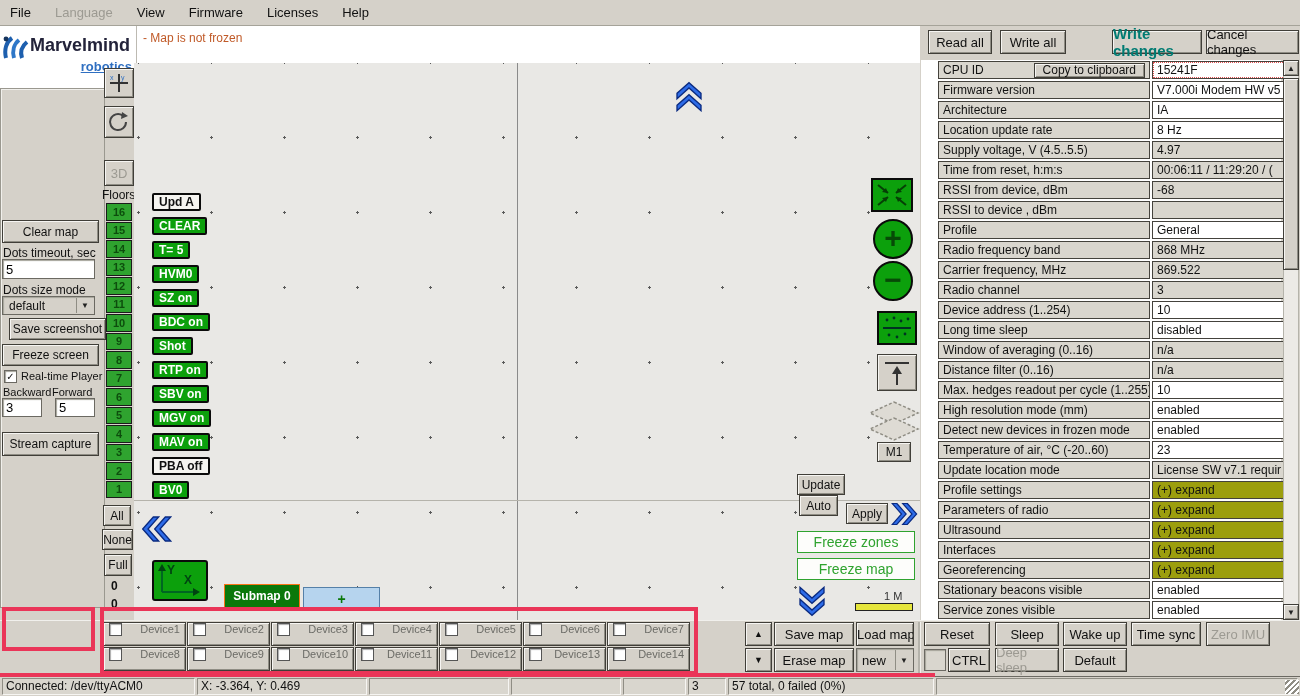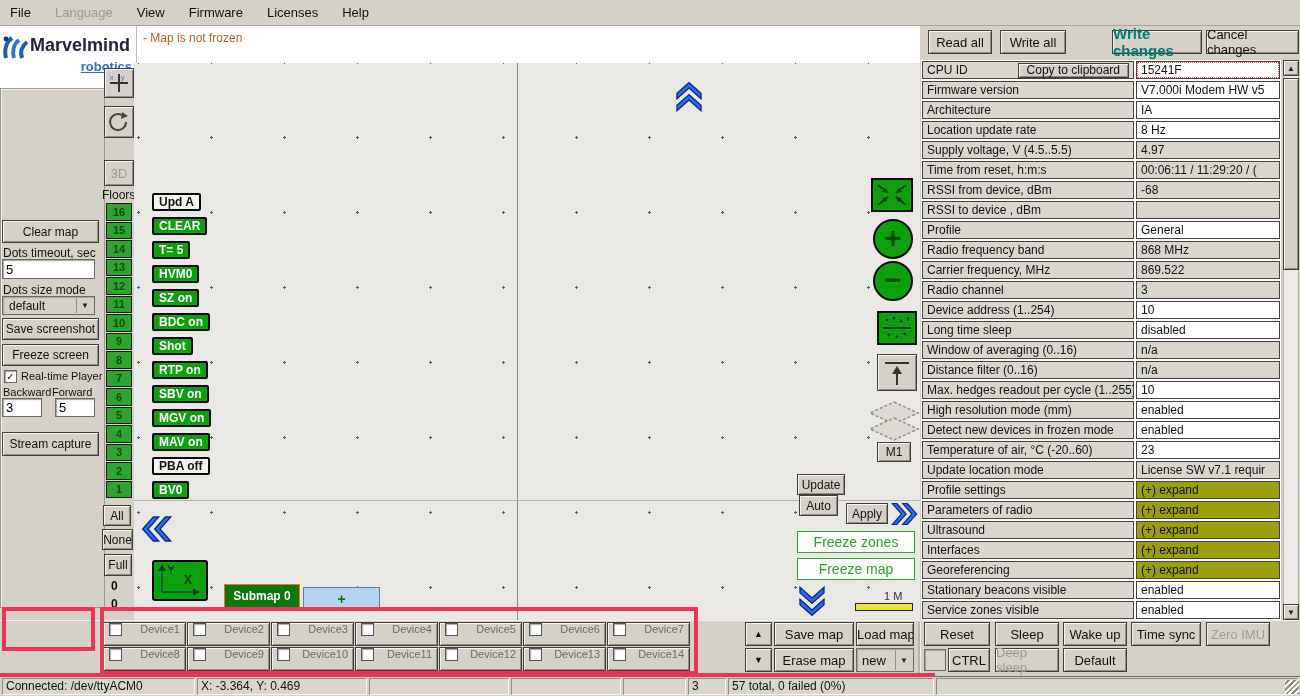--- a/index.html
+++ b/index.html
@@ -35,21 +35,21 @@
   .wbtn{background:#f5f4f0;color:#111;}
   .chev{position:absolute;}
   .tool-sq{position:absolute;display:flex;align-items:center;justify-content:center;}
   .greensq{background:#0ca00c;border:2px solid #0b0b0b;}
   .greencirc{background:#0ca00c;border:2px solid #0b0b0b;border-radius:50%;color:#063;display:flex;align-items:center;justify-content:center;}
   .circglyph{color:#074a07;font-size:30px;font-weight:bold;line-height:1;margin-top:-3px;}
   .freeze-btn{position:absolute;background:#fdfdfb;border:1px solid #2fa32f;color:#2fa32f;font-size:14px;display:flex;align-items:center;justify-content:center;}
   #submap-tab{position:absolute;left:224px;top:584px;width:76px;height:24px;background:#0a780a;border:1px solid #f97316;color:#fff;font-weight:bold;font-size:12px;display:flex;align-items:center;justify-content:center;}
   #add-submap-tab{position:absolute;left:303px;top:587px;width:77px;height:23px;background:#b6d4ee;border:1px solid #5580a8;color:#0a780a;font-weight:bold;font-size:14px;display:flex;align-items:center;justify-content:center;}
   
-  #param-grid{position:absolute;left:921px;top:60px;width:360px;height:560px;background:#ffffff;display:grid;grid-template-columns:212px 144px;grid-auto-rows:18px;gap:2px;padding:1px 0 0 1px;}
+  #param-grid{position:absolute;left:921px;top:60px;width:360px;height:560px;background:#ffffff;display:grid;grid-template-columns:212px 144px;grid-auto-rows:18px;gap:2px;padding:1px 0 0 17px;}
   .tcell{border:1px solid #44423c;background:#d9d6ce;font-size:12px;line-height:15px;padding:0 4px;white-space:nowrap;overflow:hidden;display:flex;align-items:center;}
   .tcell.val{background:#ffffff;}
   .tcell.val.dim{background:#d9d6ce;}
   .tcell.val.olive{background:#9c9e0e;}
   .tcell.val.focus{outline:1px dotted #e05050;outline-offset:-2px;}
   #copy-btn{margin-left:auto;height:15px;font-size:12px;padding:0 8px;}
   .teal{color:#007b72;font-weight:bold;}
   
   .sb-btn{position:absolute;left:1283px;width:16px;height:16px;font-size:8px;color:#222;}
   #sb-thumb{position:absolute;left:1283px;top:78px;width:16px;height:192px;}
@@ -107,21 +107,21 @@
 
   <div class="abs fieldlabel" style="left:3px;top:246px">Dots timeout, sec</div>
   <input class="abs sunken textbox" style="left: 2px; top: 259px; width: 93px; height: 20px;" value="5">
 
   <div class="abs fieldlabel" style="left:3px;top:283px">Dots size mode</div>
   <div class="abs sunken" style="left:2px;top:296px;width:93px;height:19px;background:#d5d1c9">
     <span class="abs" style="left:6px;top:2px;font-size:12px">default</span>
     <span class="ddbtn">▼</span>
   </div>
 
-  <div class="abs raised" style="left:2px;top:318px;width:97px;height:22px">
+  <div class="abs raised" style="left:9px;top:318px;width:97px;height:22px">
       <span class="btnlabel">Save screenshot</span>
     </div>
   <div class="abs raised" style="left:2px;top:344px;width:97px;height:22px">
       <span class="btnlabel">Freeze screen</span>
     </div>
 
   <div class="abs sunken" style="left:4px;top:370px;width:13px;height:13px;display:flex;align-items:center;justify-content:center;font-size:10px">
       <span>✓</span>
     </div>
   <div class="abs" style="left:21px;top:370px;font-size:11px">Real-time Player</div>

